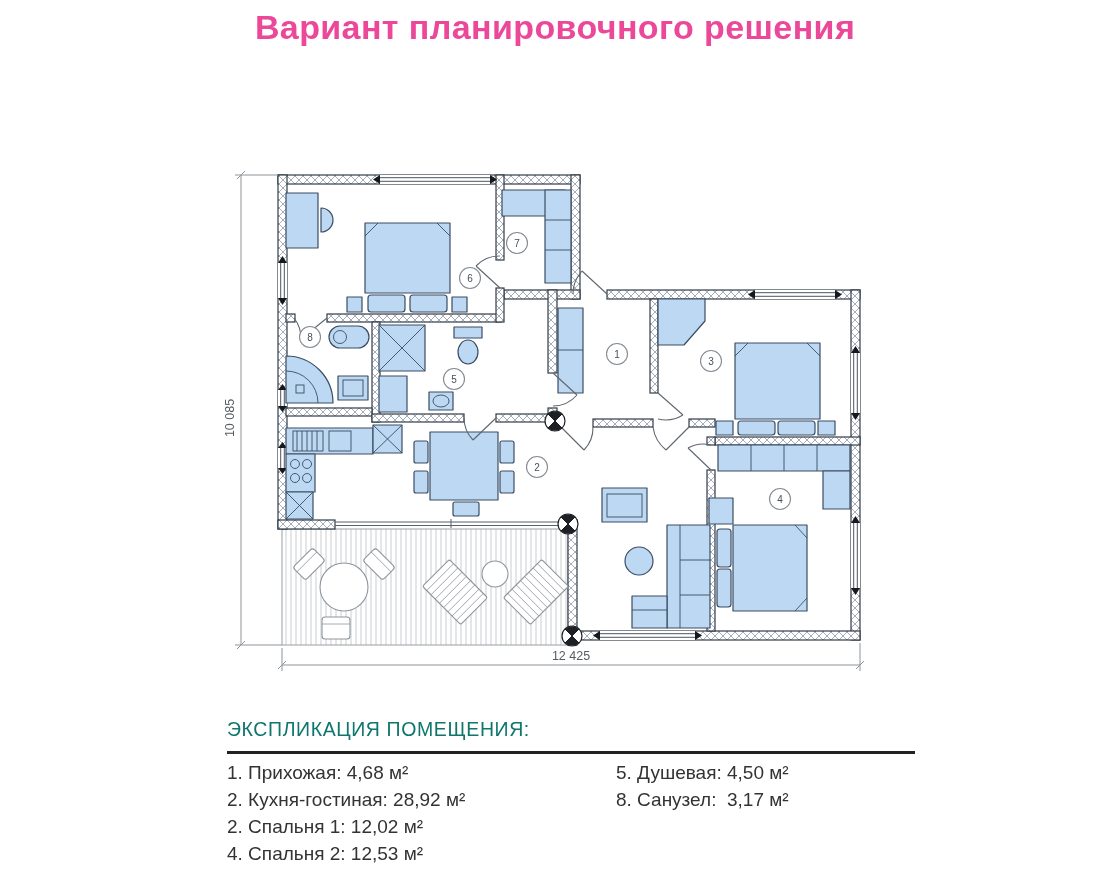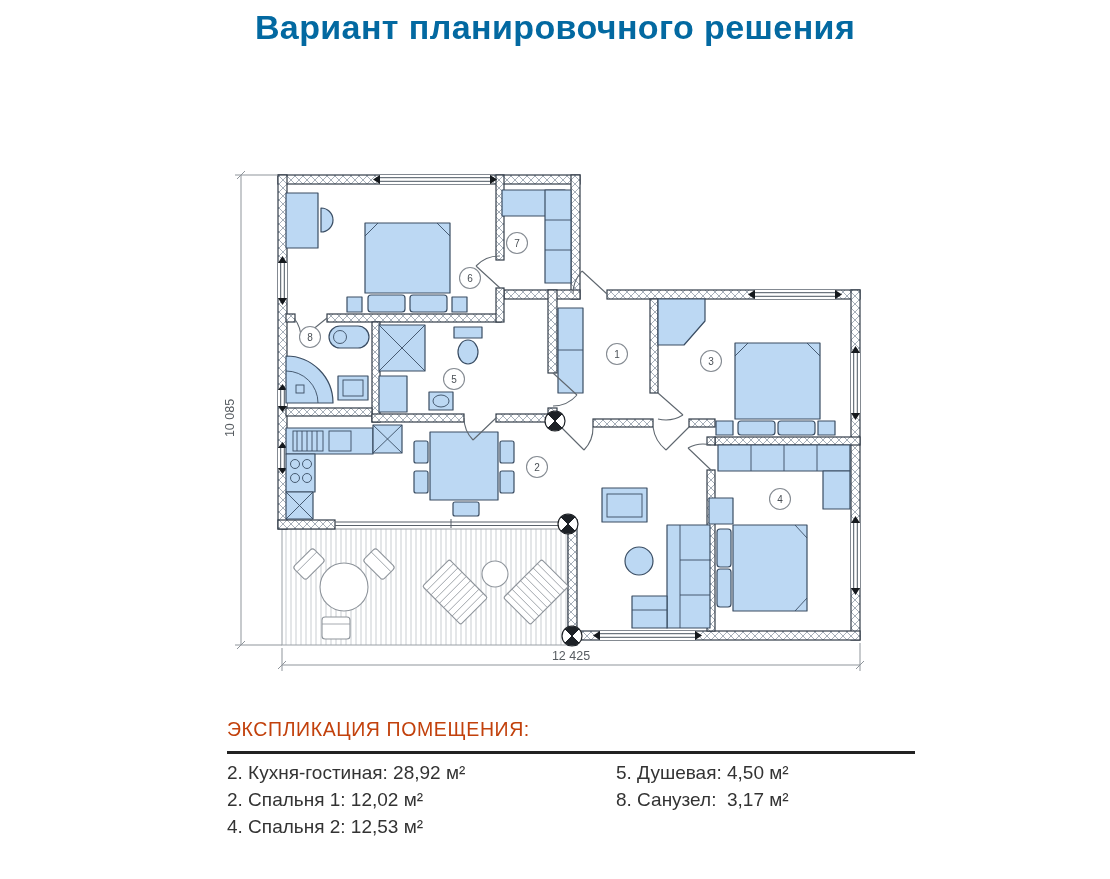--- a/index.html
+++ b/index.html
@@ -4,21 +4,21 @@
 <style>
   html,body{margin:0;padding:0;}
   body{
     width:1110px;height:879px;position:relative;overflow:hidden;
     font-family:"Liberation Sans", sans-serif;
     background:radial-gradient(130% 130% at 50% 45%, #ffffff 62%, #f1f1f2 100%);
     color:#262626;
   }
   .page-title{
     position:absolute;left:0;top:8px;width:100%;
-    text-align:center;font-size:34px;font-weight:600;letter-spacing:.4px;color:#0369a1;
+    text-align:center;font-size:34px;font-weight:600;letter-spacing:.4px;color:#ec4899;
   }
   .plan-wrap{position:absolute;left:210px;top:156px;width:700px;height:524px;}
   svg{display:block;width:100%;height:100%;}
 
   
   .wall{fill:url(#hatch);stroke:var(--wall-stroke,#333d49);stroke-width:1.2;}
   .gap{fill:#fff;stroke:none;}
   .win{stroke:#4a5560;stroke-width:1;fill:none;}
   .wedge{fill:#15191d;stroke:none;}
   .furn{fill:var(--furniture-fill,#bcd8f3);stroke:var(--furniture-stroke,#3a4d63);stroke-width:1.2;stroke-linejoin:round;}
@@ -32,21 +32,21 @@
   .badge-num{font:10px "Liberation Sans", sans-serif;fill:#494f55;text-anchor:middle;}
   .xmark circle{fill:#fff;stroke:#1d2126;stroke-width:1.2;}
   .xmark path{stroke:#1d2126;stroke-width:1;fill:none;}
   .xmark .q{fill:#1d2126;stroke:none;}
   .dim-line{stroke:#8f959b;stroke-width:1;fill:none;}
   .dim-text{font:12.5px "Liberation Sans", sans-serif;fill:#575c61;text-anchor:middle;}
 
   
   .legend-heading{
     position:absolute;left:227px;top:718px;font-size:19.5px;font-weight:500;
-    letter-spacing:.6px;color:#c2410c;
+    letter-spacing:.6px;color:#0f766e;
   }
   .legend-rule{position:absolute;left:227px;top:751px;width:688px;height:3px;background:#222;}
   .legend-col{position:absolute;top:763px;font-size:19px;color:#333;}
   .legend-col-1{left:227px;}
   .legend-col-2{left:616px;}
   .legend-item{margin:0 0 7px 0;line-height:20px;white-space:pre;}
 </style>
 </head>
 <body>
 
@@ -342,20 +342,21 @@
     <path class="dim-line" d="M27,497 H605 M27,480 V503 M605,475 V503"></path>
     <path class="dim-line" d="M23,501 L31,493 M601,501 L609,493"></path>
     <text class="dim-text" x="316" y="492">12 425</text>
   </g>
 </svg>
 </div>
 
 <div class="legend-heading">ЭКСПЛИКАЦИЯ ПОМЕЩЕНИЯ:</div>
 <div class="legend-rule"></div>
 <div class="legend-col legend-col-1">
+  <div class="legend-item">1. Прихожая: 4,68 м²</div>
   <div class="legend-item">2. Кухня-гостиная: 28,92 м²</div>
   <div class="legend-item">2. Спальня 1: 12,02 м²</div>
   <div class="legend-item">4. Спальня 2: 12,53 м²</div>
 </div>
 <div class="legend-col legend-col-2">
   <div class="legend-item">5. Душевая: 4,50 м²</div>
   <div class="legend-item">8. Санузел:  3,17 м²</div>
 </div>
 
 </body></html>

